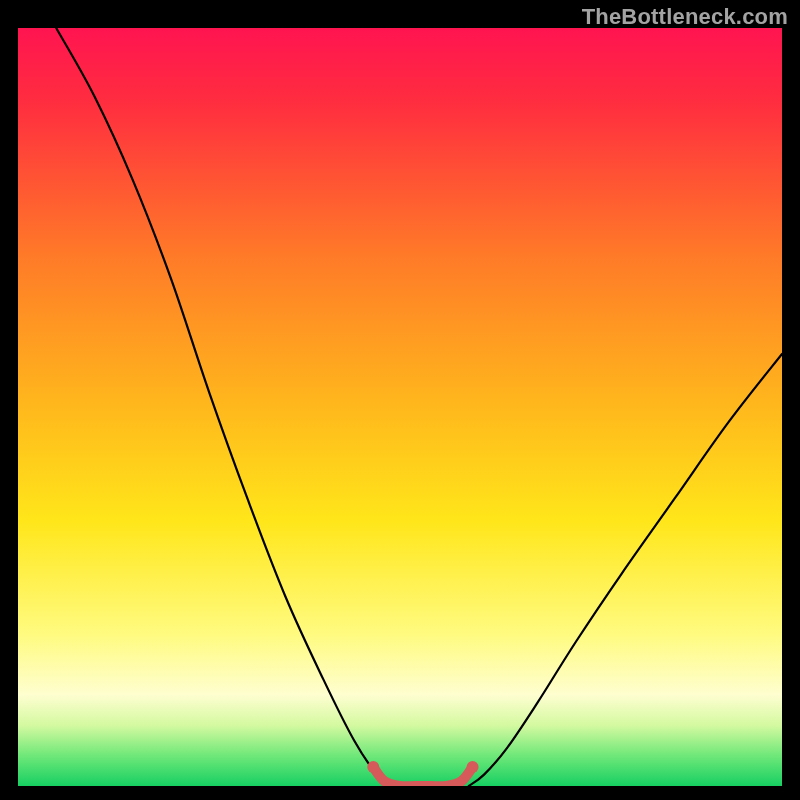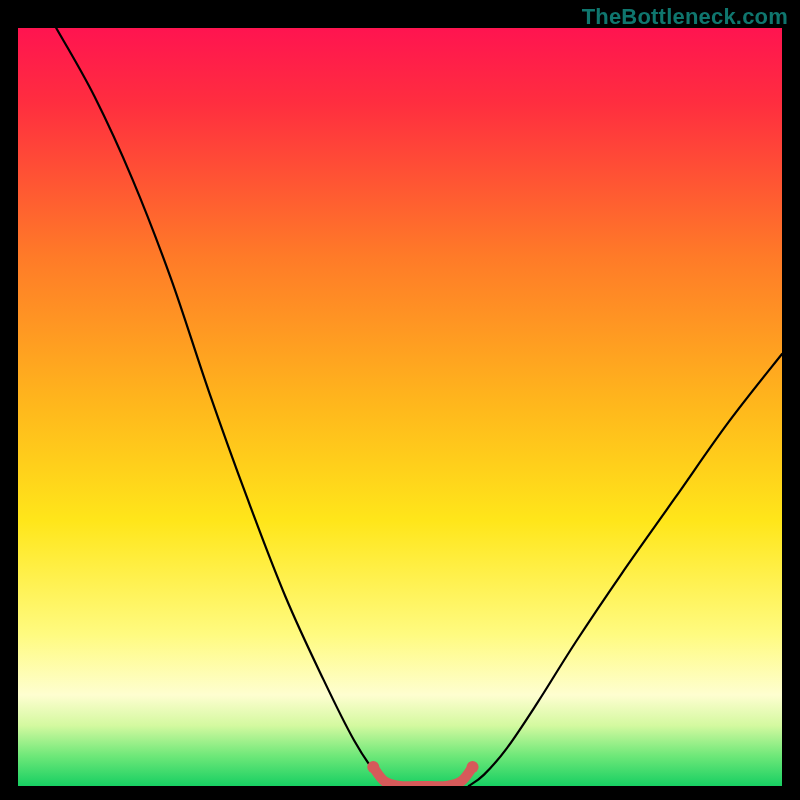--- a/index.html
+++ b/index.html
@@ -8,21 +8,21 @@
     width: 800px;
     height: 800px;
     background: #000;
     position: relative;
     font-family: Arial, Helvetica, sans-serif;
   }
   .watermark {
     position: absolute;
     top: 4px;
     right: 12px;
-    color: #0f766e;
+    color: #a3a3a3;
     font-size: 22px;
     font-weight: 600;
     letter-spacing: 0.2px;
     z-index: 10;
   }
   .plot-frame {
     position: absolute;
     left: 18px;
     top: 28px;
     width: 764px;

